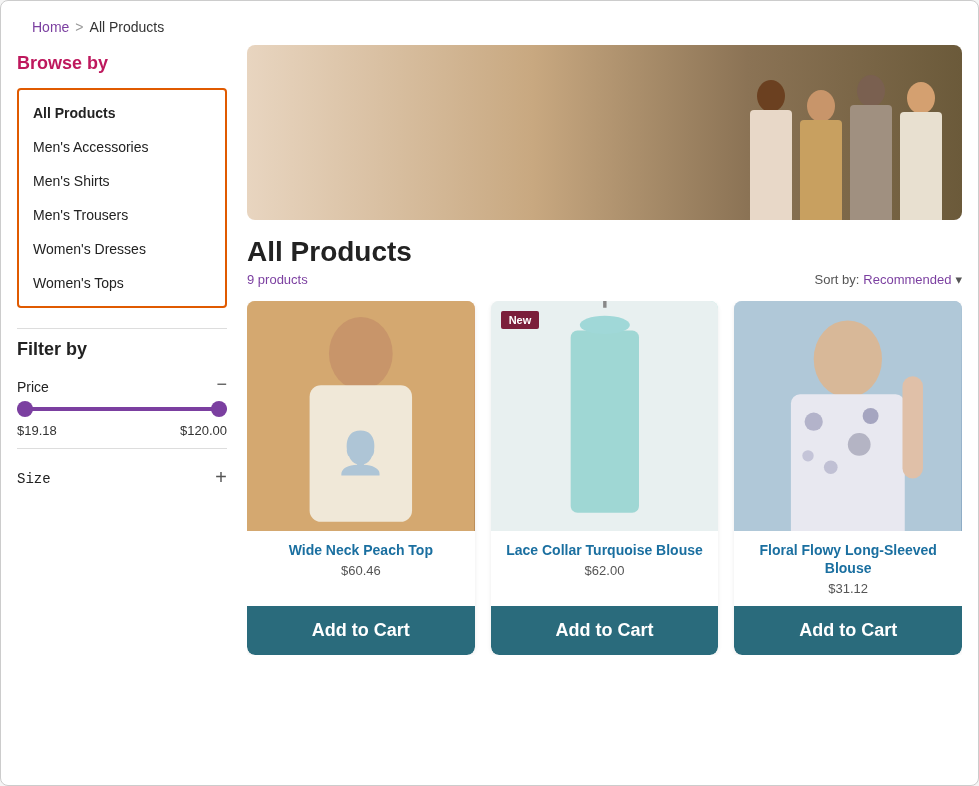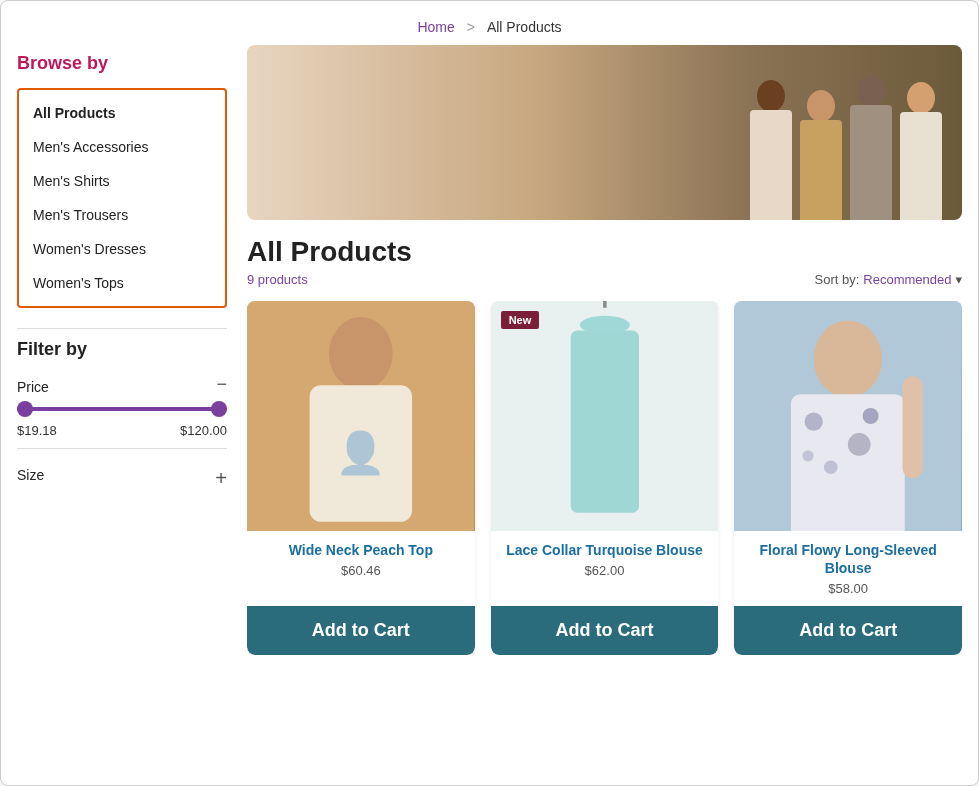--- a/index.html
+++ b/index.html
@@ -17,25 +17,24 @@
       background: #fff;
       border: 1.5px solid #ccc;
       border-radius: 8px;
       overflow: hidden;
       display: flex;
       flex-direction: column;
     }
     .breadcrumb {
       display: flex;
       align-items: center;
-      gap: 12px;
-      padding: 18px 24px 10px 24px;
+      gap: 6px;
+      padding: 18px 24px 10px 31px;
       font-size: 14px;
       color: #555;
-      justify-content: center;
     }
     .breadcrumb a {
       color: #7b3fa0;
       text-decoration: none;
     }
     .breadcrumb .sep {
       color: #999;
     }
     .breadcrumb .current {
       color: #333;
@@ -134,22 +133,23 @@
     .price-range {
       display: flex;
       justify-content: space-between;
       font-size: 13px;
       color: #333;
       margin-top: 6px;
     }
     .size-row {
       display: flex;
       justify-content: space-between;
-      align-items: flex-start;
+      align-items: center;
       margin-top: 18px;
+      font-family: Liberation Mono, monospace;
     }
     .size-label {
       font-size: 14px;
       color: #222;
     }
     .size-toggle {
       font-size: 20px;
       color: #555;
       cursor: pointer;
     }
@@ -448,21 +448,21 @@
                 <circle cx="110" cy="140" r="10" fill="#808098" opacity="0.5"></circle>
                 <circle cx="85" cy="160" r="6" fill="#9898b8" opacity="0.5"></circle>
                 <circle cx="120" cy="115" r="7" fill="#7878a0" opacity="0.6"></circle>
                 <circle cx="65" cy="150" r="5" fill="#a0a0c0" opacity="0.5"></circle>
                 <rect x="148" y="80" width="18" height="90" rx="9" fill="#e0c0a8"></rect>
               </svg>
             </div>
           </div>
           <div class="product-info">
             <div class="product-name">Floral Flowy Long-Sleeved Blouse</div>
-            <div class="product-price">$58.00</div>
+            <div class="product-price">$31.12</div>
           </div>
           <button class="add-to-cart-btn">Add to Cart</button>
         </div>
 
       </div>
     </div>
   </div>
 </div>
 
 </body></html>

